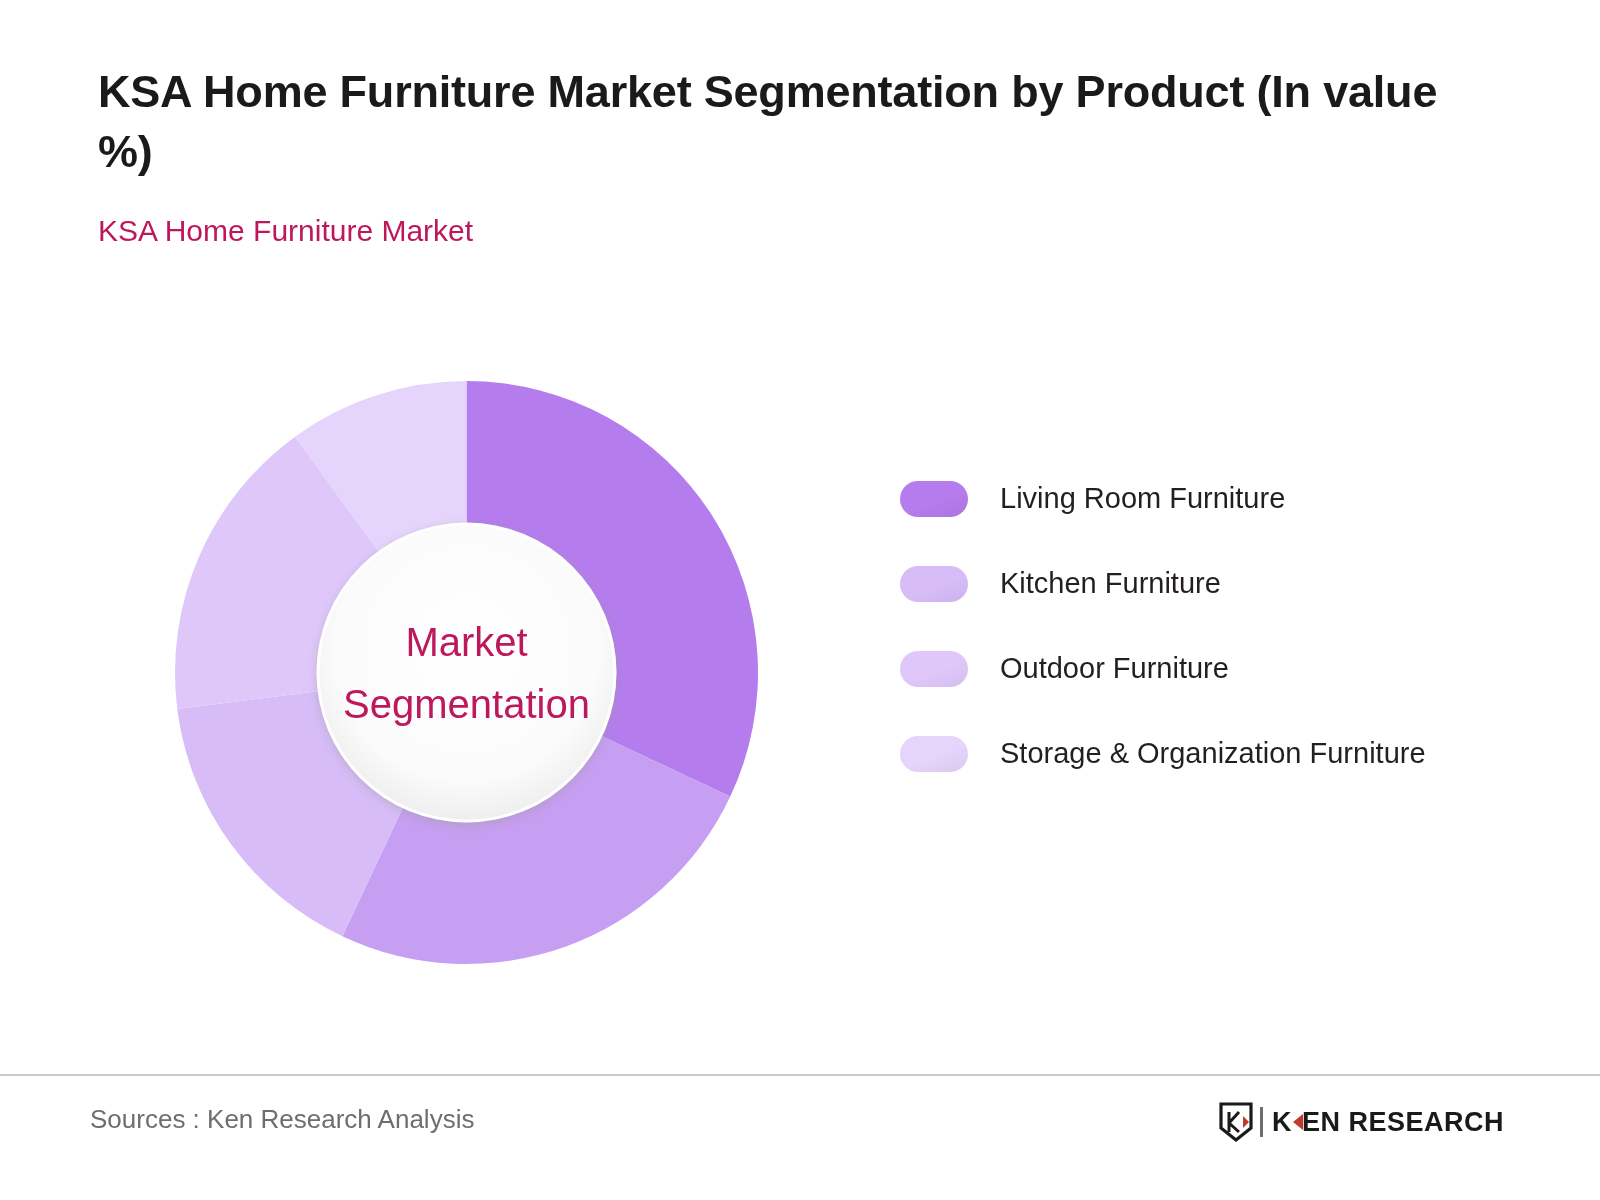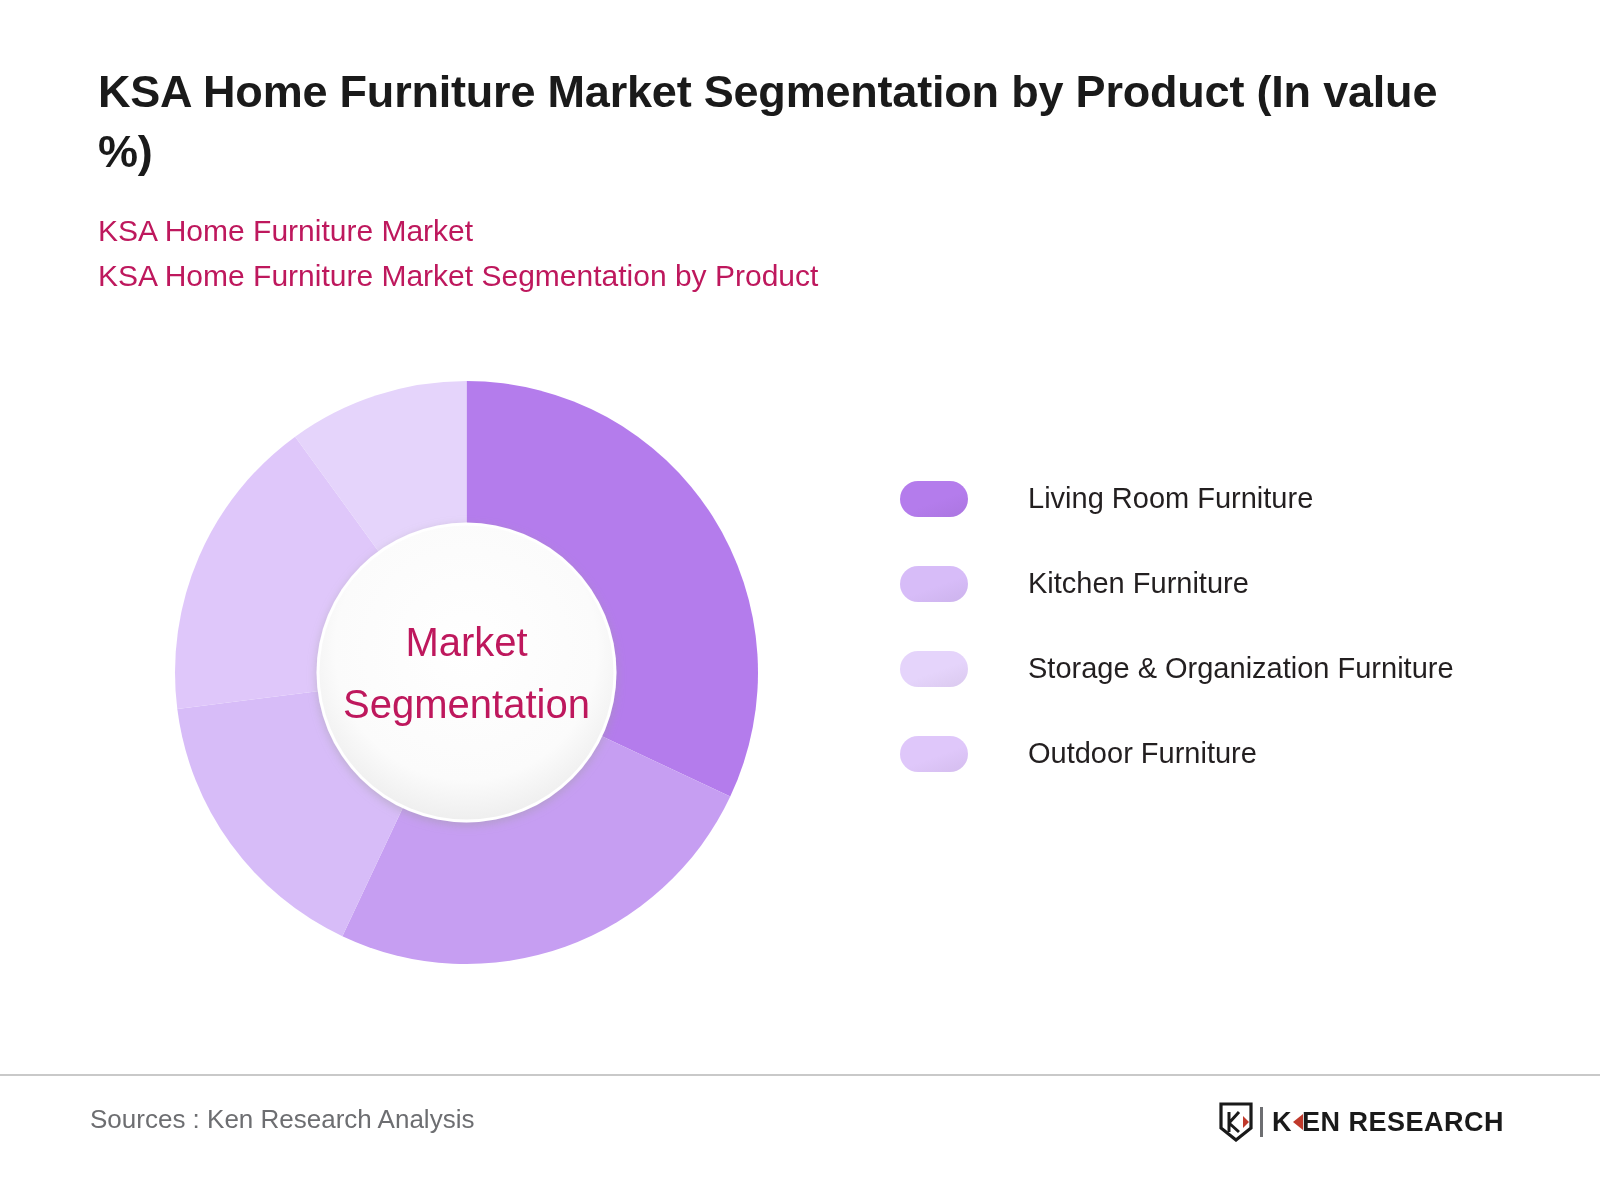--- a/index.html
+++ b/index.html
@@ -97,21 +97,21 @@
     align-items: center;
     height: 85px;
   }
   .legend-swatch {
     width: 68px;
     height: 36px;
     border-radius: 18px;
     flex: 0 0 auto;
   }
   .legend-label {
-    margin-left: 60px;
+    margin-left: 32px;
     font-size: 29px;
     color: #231f20;
     white-space: nowrap;
   }
 
   
   .footer-rule {
     position: absolute;
     left: 0;
     top: 1074px;
@@ -181,21 +181,20 @@
 </style>
 </head>
 <body>
 
 <div class="slide">
 
   <div class="header">
     <h1 class="chart-title">KSA Home Furniture Market Segmentation by Product (In value %)</h1>
     <div class="subtitle-block">
       <div class="subtitle">KSA Home Furniture Market</div>
-      <div class="subtitle">KSA Home Furniture Market Segmentation by Product</div>
     </div>
   </div>
 
   <div class="chart-area">
 
     <div class="donut-wrap">
       <svg class="donut-svg" viewBox="0 0 583 583">
         <defs>
           <radialGradient id="hubGrad" cx="50%" cy="42%" r="62%">
             <stop offset="0%" stop-color="#ffffff"></stop>
@@ -225,26 +224,26 @@
     <div class="legend" id="legend">
         <div class="legend-item">
           <span class="legend-swatch" style="background: linear-gradient(160deg, rgb(180, 124, 236) 0%, rgb(180, 124, 236) 55%, rgb(171, 118, 224) 100%);"></span>
           <span class="legend-label">Living Room Furniture</span>
         </div>
         <div class="legend-item">
           <span class="legend-swatch" style="background: linear-gradient(160deg, rgb(215, 188, 248) 0%, rgb(215, 188, 248) 55%, rgb(204, 179, 236) 100%);"></span>
           <span class="legend-label">Kitchen Furniture</span>
         </div>
         <div class="legend-item">
+          <span class="legend-swatch" style="background: linear-gradient(160deg, rgb(223, 199, 250) 0%, rgb(223, 199, 250) 55%, rgb(212, 189, 238) 100%);"></span>
+          <span class="legend-label">Outdoor Furniture</span>
+        </div>
+        <div class="legend-item">
           <span class="legend-swatch" style="background: linear-gradient(160deg, rgb(229, 212, 251) 0%, rgb(229, 212, 251) 55%, rgb(218, 201, 238) 100%);"></span>
           <span class="legend-label">Storage &amp; Organization Furniture</span>
-        </div>
-        <div class="legend-item">
-          <span class="legend-swatch" style="background: linear-gradient(160deg, rgb(223, 199, 250) 0%, rgb(223, 199, 250) 55%, rgb(212, 189, 238) 100%);"></span>
-          <span class="legend-label">Outdoor Furniture</span>
         </div>
       </div>
 
   </div>
 
   <div class="footer-rule"></div>
   <div class="footer">
     <div class="sources">Sources : Ken Research Analysis</div>
     <div class="logo">
       <svg class="logo-mark" viewBox="0 0 34 40">

